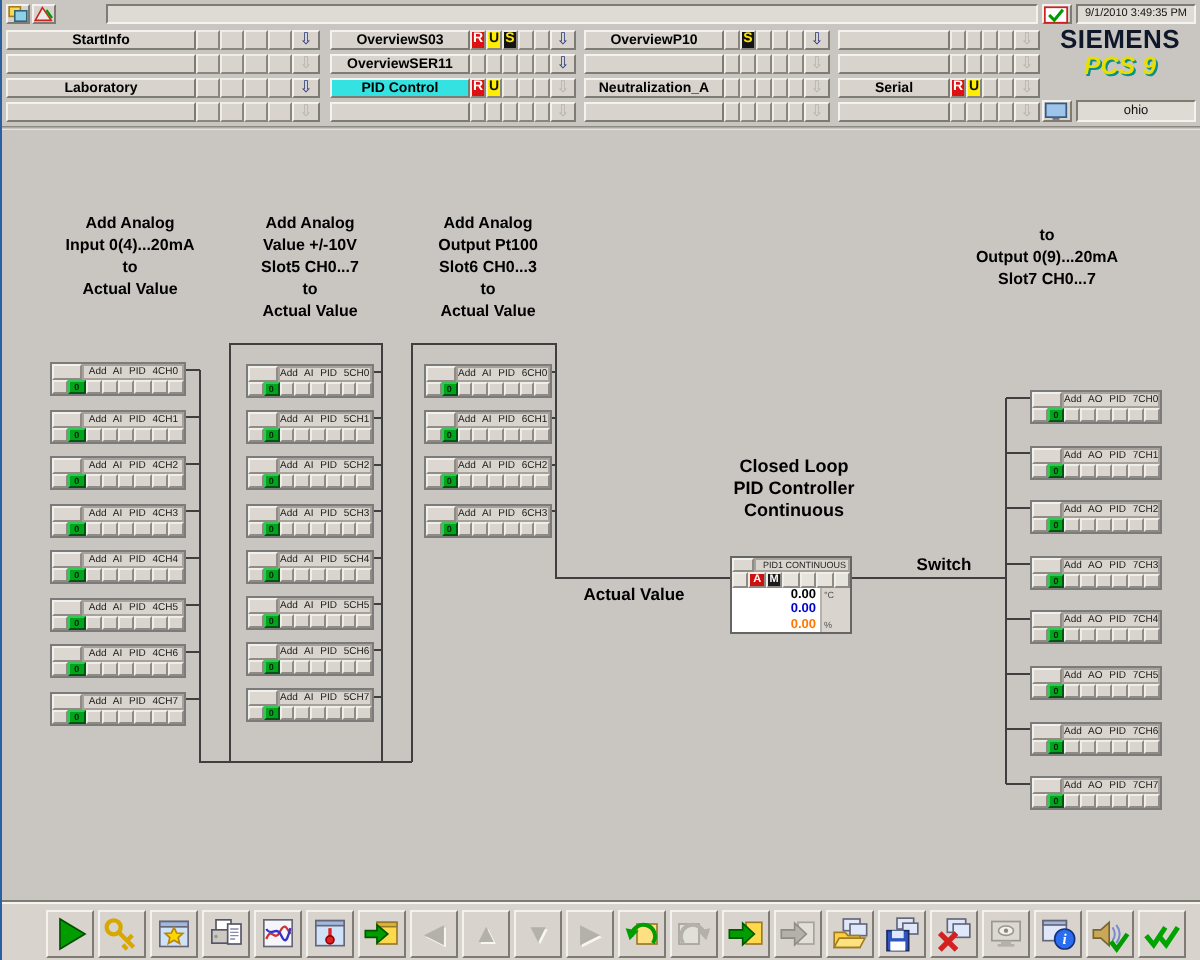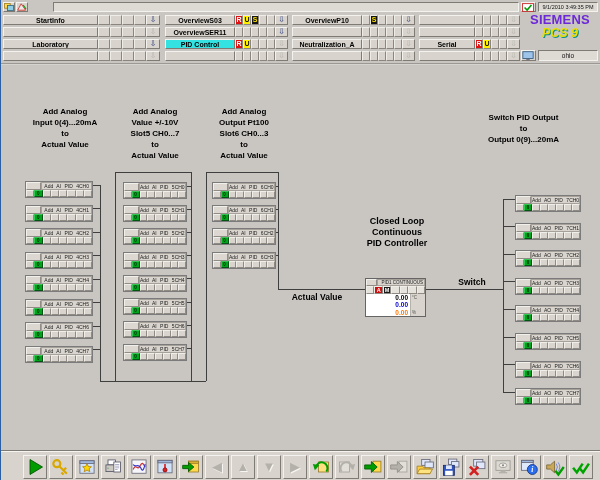--- a/index.html
+++ b/index.html
@@ -8,41 +8,41 @@
   .raised{background:#d8d4cd;border:1px solid;border-color:#f4f2ee #7e7a74 #7e7a74 #f4f2ee;box-sizing:border-box;}
   .sunken{background:#dedbd5;border:1px solid;border-color:#7e7a74 #f4f2ee #f4f2ee #7e7a74;box-sizing:border-box;}
   .abs{position:absolute;}
   
   #msg-field{left:52px;top:2px;width:466px;height:10px;}
   #btn-win{left:2px;top:2px;width:12px;height:10px;text-align:center;}
   #btn-alarm{left:15px;top:2px;width:12px;height:10px;text-align:center;}
   #btn-check{left:520px;top:2px;width:15px;height:10px;text-align:center;}
   #date-field{left:537px;top:2px;width:60px;height:10px;font:normal 5.5px/9px "Liberation Sans",sans-serif;text-align:center;color:#111;}
   #brand{left:520px;top:13px;width:78px;text-align:center;}
-  #brand-siemens{font:bold 13px/14px "Liberation Sans",sans-serif;color:#6d28d9;letter-spacing:.2px;}
+  #brand-siemens{font:bold 13px/14px "Liberation Sans",sans-serif;color:#0f172a;letter-spacing:.2px;}
   #brand-pcs7{font:italic bold 12.5px/13px "Liberation Sans",sans-serif;color:#e8df00;text-shadow:1px 1px 0 #0a8f8f;}
   #btn-station{left:520px;top:50px;width:15px;height:11px;text-align:center;}
   #station-field{left:537px;top:50px;width:60px;height:11px;font:normal 6.5px/10px "Liberation Sans",sans-serif;text-align:center;color:#111;}
   #sep-nav{left:0;top:63px;width:600px;height:2px;background:linear-gradient(#7e7a74,#f4f2ee);}
   
   .nav-label{position:absolute;height:10px;font:bold 7px/9px "Liberation Sans",sans-serif;text-align:center;color:#000;
              background:#d8d4cd;border:1px solid;border-color:#f4f2ee #7e7a74 #7e7a74 #f4f2ee;box-sizing:border-box;
              white-space:nowrap;overflow:hidden;}
   .nav-label.active{background:#35e2e2;}
   .nav-cell{position:absolute;height:10px;box-sizing:border-box;background:#d8d4cd;border:1px solid;
             border-color:#efede8 #8a867f #8a867f #efede8;font:bold 7px/8px "Liberation Sans",sans-serif;text-align:center;}
   .badge-r{background:#dd1111;color:#fff;}
   .badge-u{background:#ffee00;color:#111;}
   .badge-s{background:#141414;color:#ffe400;}
   .nav-arrow{position:absolute;height:10px;box-sizing:border-box;background:#d8d4cd;border:1px solid;
              border-color:#f4f2ee #7e7a74 #7e7a74 #f4f2ee;font-size:8px;line-height:8px;text-align:center;color:#2a3a7a;}
   .nav-arrow.dim{color:#b6b3ad;}
   
   .hdr{position:absolute;font:bold 8px/11px "Liberation Sans",sans-serif;text-align:center;color:#000;}
-  #lbl-controller{left:338px;top:216px;width:116px;font:bold 9px/11px "Liberation Sans",sans-serif;text-align:center;}
+  #lbl-controller{left:338px;top:228px;width:116px;font:bold 9px/11px "Liberation Sans",sans-serif;text-align:center;}
   #lbl-av{left:278px;top:292px;width:76px;font:bold 8.5px/10px "Liberation Sans",sans-serif;text-align:center;}
   #lbl-out{left:444px;top:277px;width:54px;font:bold 8.5px/10px "Liberation Sans",sans-serif;text-align:center;}
   
   .block{position:absolute;height:17px;box-sizing:border-box;background:#d9d5ce;border:1px solid #7b7b7b;}
   .blk-top{display:flex;height:8px;}
   .blk-btn{width:15px;background:#dcd8d1;border:1px solid;border-color:#f2f0eb #908c85 #908c85 #f2f0eb;box-sizing:border-box;}
   .blk-label{flex:1;font:normal 5px/6px "Liberation Sans",sans-serif;color:#1a1a1a;text-align:right;padding-right:2px;
              white-space:nowrap;overflow:hidden;word-spacing:2px;border:1px solid #a6a29b;box-sizing:border-box;background:#d9d5ce;}
   .blk-cells{display:flex;height:7px;}
   .blk-cell{flex:1;box-sizing:border-box;background:#d9d5ce;border:1px solid;border-color:#f0eee9 #8f8b84 #8f8b84 #f0eee9;
@@ -113,22 +113,22 @@
 
   <div class="abs" id="sep-nav"></div>
 
   <svg id="lines" class="abs" width="600" height="480" shape-rendering="crispEdges">
       <rect x="114" y="172" width="76" height="209" fill="none" stroke="#3f3f3f"></rect>
       <path d="M92 185 H99 M92 208.5 H99 M92 232 H99 M92 255.5 H99 M92 279 H99 M92 302.5 H99 M92 326 H99 M92 349.5 H99 M99 185 V381 H114 M186 186 H190 M186 209.2 H190 M186 232.4 H190 M186 255.6 H190 M186 278.8 H190 M186 302 H190 M186 325.2 H190 M186 348.4 H190 M190 381 H205 M205 381 V172 H277 V289 H364 M275 186 H277 M275 209.2 H277 M275 232.4 H277 M275 255.6 H277 M425 289 H502 M502 199 V392 M502 199 H514 M502 226.6 H514 M502 254.2 H514 M502 281.8 H514 M502 309.4 H514 M502 337 H514 M502 364.6 H514 M502 392.20000000000005 H514 " fill="none" stroke="#3f3f3f" stroke-width="1"></path>
     </svg>
 
   <div class="abs" id="lbl-controller">
     <div>Closed Loop</div>
+    <div>PID Controller</div>
     <div>Continuous</div>
-    <div>PID Controller</div>
   </div>
   <div class="abs" id="lbl-av">Actual Value</div>
   <div class="abs" id="lbl-out">Switch</div>
 
   <div class="abs" id="pid-block">
     <div class="pid-r1">
       <span class="pid-r1-btn"></span>
       <span class="pid-title">PID1 CONTINUOUS</span>
     </div>
     <div class="pid-r2">
@@ -415,23 +415,23 @@
       <div>Actual Value</div>
     </div>
     <div class="hdr" style="left: 196px; top: 106px; width: 94px;">
       <div>Add Analog</div>
       <div>Output Pt100</div>
       <div>Slot6 CH0...3</div>
       <div>to</div>
       <div>Actual Value</div>
     </div>
     <div class="hdr" style="left: 450px; top: 112px; width: 145px;">
-      <div>Switch PID Output</div>
       <div>to</div>
       <div>Output 0(9)...20mA</div>
+      <div>Slot7 CH0...7</div>
     </div>
     <div class="block" style="left: 24px; top: 181px; width: 68px;">
       <div class="blk-top">
         <span class="blk-btn"></span>
         <span class="blk-label">Add AI PID 4CH0</span>
       </div>
       <div class="blk-cells">
         <span class="blk-cell"></span>
         <span class="blk-cell on">0</span>
         <span class="blk-cell"></span>

